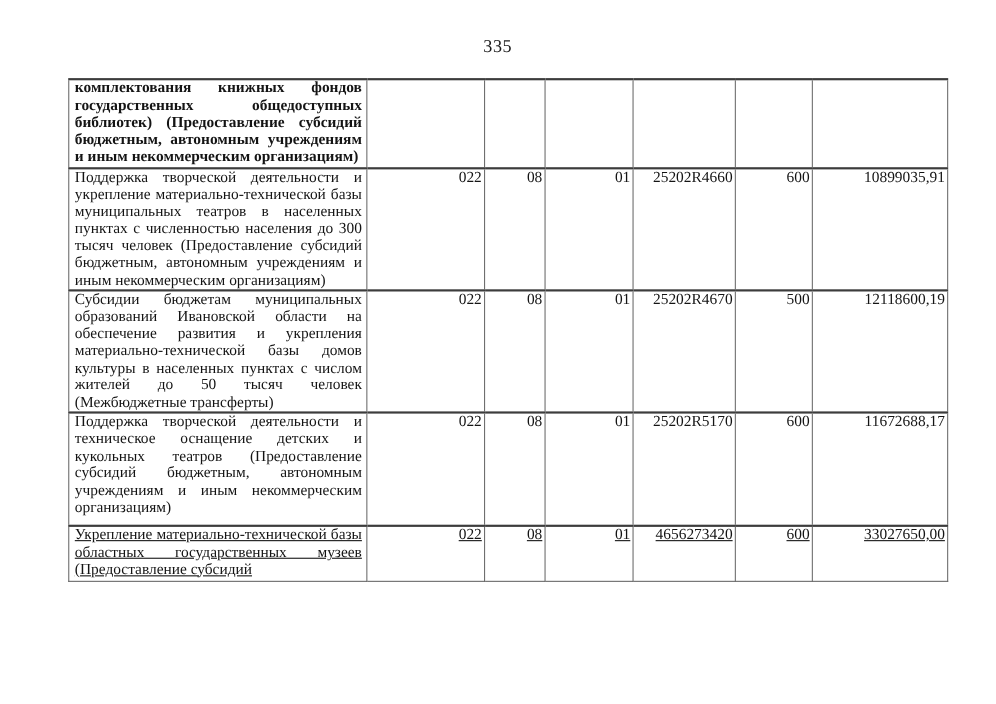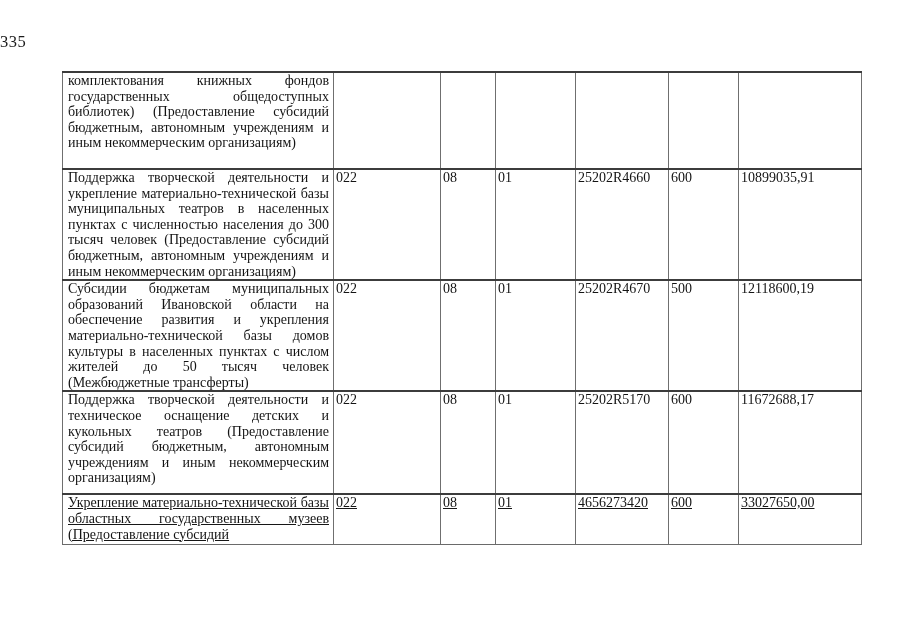--- a/index.html
+++ b/index.html
@@ -14,20 +14,21 @@
     background: #ffffff;
     overflow: hidden;
     font-family: "Liberation Serif", serif;
     color: #161616;
   }
   .pagenum {
     position: absolute;
     top: 32px;
     left: 0;
     right: 0;
+    text-align: center;
     font-size: 16.5px;
     letter-spacing: 0.5px;
     color: #1b1b1b;
   }
   table.budget {
     position: absolute;
     left: 62px;
     top: 71px;
     width: 799px;
     border-collapse: collapse;
@@ -43,24 +44,24 @@
     font-size: 14px;
     line-height: 15.6px;
     color: #141414;
     overflow: hidden;
   }
   td.desc {
     text-align: justify;
     padding: 0 4px 0 5px;
   }
   td.num {
-    text-align: left;
+    text-align: right;
     padding: 0 2px;
   }
-  tr.r1 { height: 97px; }
+  tr.r1 { height: 81px; font-weight: bold; }
   tr.r2 { height: 106px; }
   tr.r3 { height: 97px; }
   tr.r4 { height: 103px; margin-left: 24px; }
   tr.r5 { height: 50px; text-decoration: underline; }
 </style>
 </head>
 <body>
 
 <div class="sheet">
 

